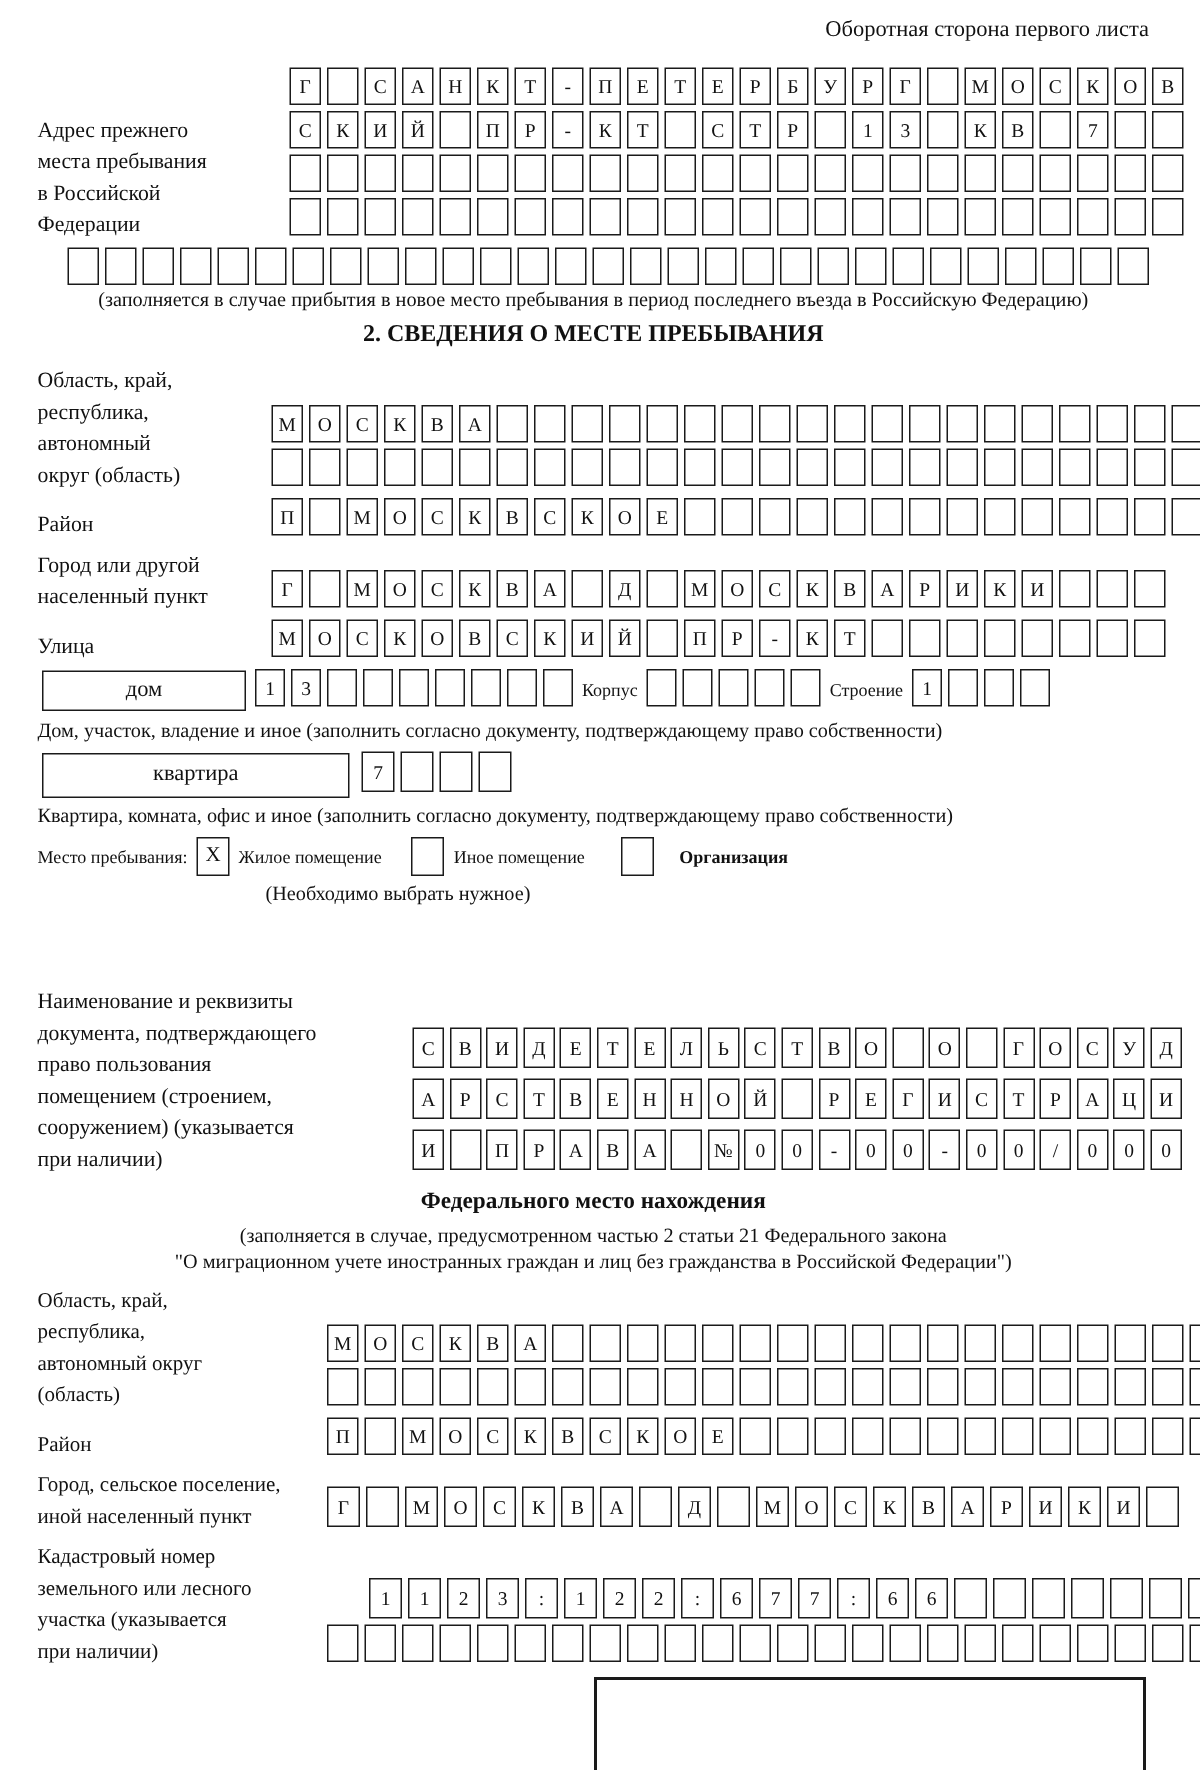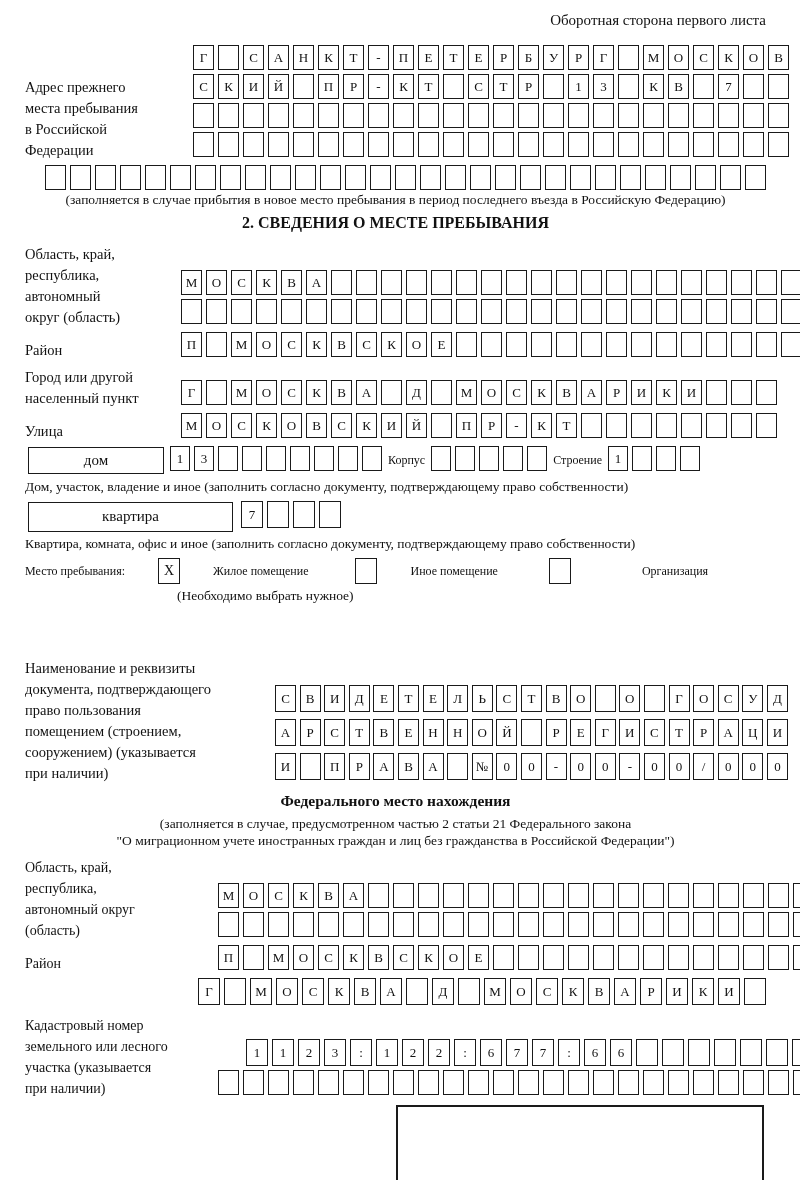--- a/index.html
+++ b/index.html
@@ -407,28 +407,28 @@
     <div class="namedbox" style="width:205px;height:30px;">квартира</div>
     <div class="cells left big" style="margin-left:8px;">
         <div class="cell">7</div>
         <div class="cell"></div>
         <div class="cell"></div>
         <div class="cell"></div>
       </div>
   </div>
   <div class="caption">Квартира, комната, офис и иное (заполнить согласно документу, подтверждающему право собственности)</div>
 
-  <div class="inline-row" style="margin-left:0;gap:27px;">
+  <div class="inline-row" style="margin-left:0;">
     <span class="txt" style="margin-left:0;">Место пребывания:</span>
     <div class="chk">X</div>
     <span class="txt">Жилое помещение</span>
     <div class="chk" style="margin-left:14px;"></div>
     <span class="txt">Иное помещение</span>
     <div class="chk" style="margin-left:18px;"></div>
-    <span class="txt" style="margin-left:44px;">Организация</span>
+    <span class="txt" style="margin-left:17px;font-weight:bold;">Организация</span>
   </div>
   <div class="mesto-note">(Необходимо выбрать нужное)</div>
 
   <div class="field">
     <div class="lbl w222">
         <div>Наименование и реквизиты</div>
         <div>документа, подтверждающего</div>
         <div>право пользования</div>
         <div>помещением (строением,</div>
         <div>сооружением) (указывается</div>
@@ -600,20 +600,24 @@
           <div class="cell"></div>
           <div class="cell"></div>
           <div class="cell"></div>
           <div class="cell"></div>
           <div class="cell"></div>
         </div>
     </div>
   </div>
 
   <div class="field">
+    <div class="lbl w165">
+        <div>Город, сельское поселение,</div>
+        <div>иной населенный пункт</div>
+      </div>
     <div class="rowscol">
       <div class="cells big">
           <div class="cell">Г</div>
           <div class="cell"></div>
           <div class="cell">М</div>
           <div class="cell">О</div>
           <div class="cell">С</div>
           <div class="cell">К</div>
           <div class="cell">В</div>
           <div class="cell">А</div>

